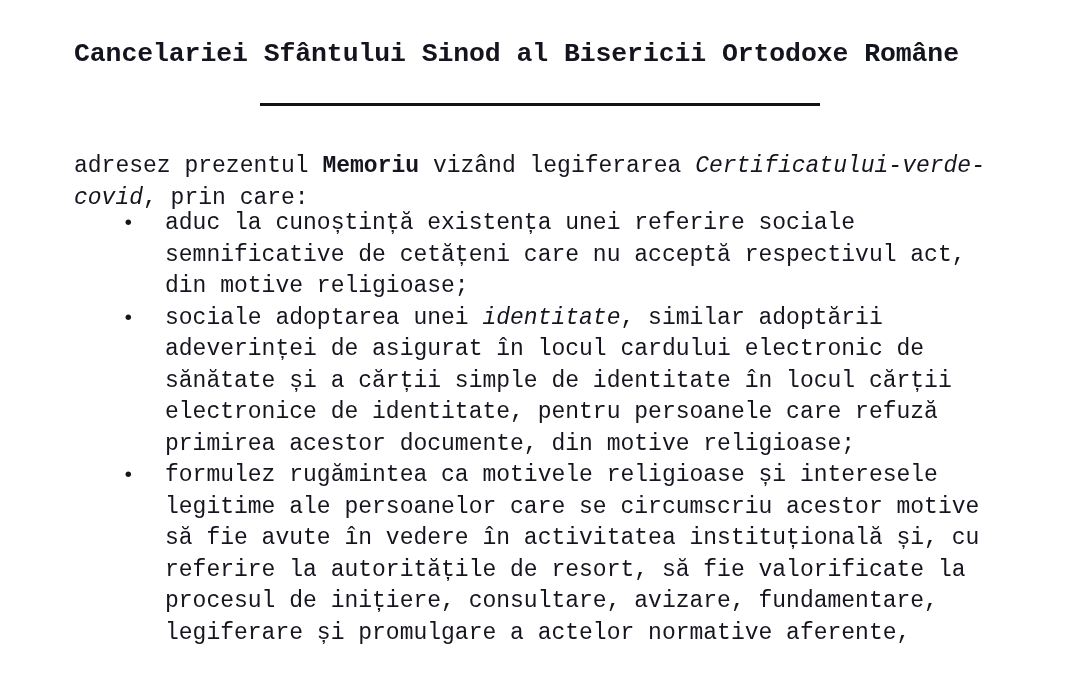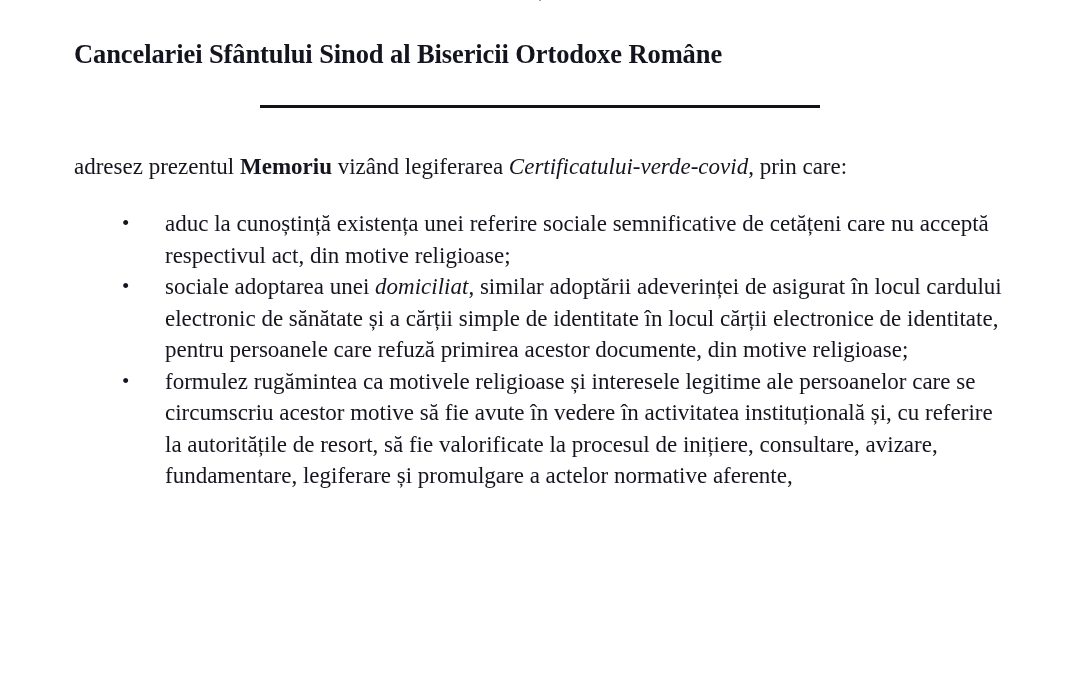--- a/index.html
+++ b/index.html
@@ -14,20 +14,21 @@
     font-family: "Liberation Serif", "DejaVu Serif", serif;
     color: #14141e;
     -webkit-font-smoothing: antialiased;
   }
 
   .page {
     position: relative;
     width: 992px;
     height: 675px;
     box-sizing: border-box;
+    font-family: Liberation Mono, monospace;
   }
 
   
   .top-mark {
     position: absolute;
     top: -13px;
     left: 0;
     width: 1080px;
     text-align: center;
     font-size: 24px;
@@ -136,21 +137,21 @@
 
   <ul class="bullets">
 
     <li>
       <span class="dot">•</span>
       <span class="txt">aduc la cunoștință existența unei referire sociale semnificative de cetățeni care nu acceptă respectivul act, din motive religioase;</span>
     </li>
 
     <li>
       <span class="dot">•</span>
-      <span class="txt"><span>sociale adoptarea unei </span><i>domiciliat</i><span>, similar adoptării adeverinței de asigurat în locul cardului electronic de sănătate și a cărții simple de identitate în locul cărții electronice de identitate, pentru persoanele care refuză primirea acestor documente, din motive religioase;</span></span>
+      <span class="txt"><span>sociale adoptarea unei </span><i>identitate</i><span>, similar adoptării adeverinței de asigurat în locul cardului electronic de sănătate și a cărții simple de identitate în locul cărții electronice de identitate, pentru persoanele care refuză primirea acestor documente, din motive religioase;</span></span>
     </li>
 
     <li>
       <span class="dot">•</span>
       <span class="txt">formulez rugămintea ca motivele religioase și interesele legitime ale persoanelor care se circumscriu acestor motive să fie avute în vedere în activitatea instituțională și, cu referire la autoritățile de resort, să fie valorificate la procesul de inițiere, consultare, avizare, fundamentare, legiferare și promulgare a actelor normative aferente,</span>
     </li>
 
   </ul>
 
 

